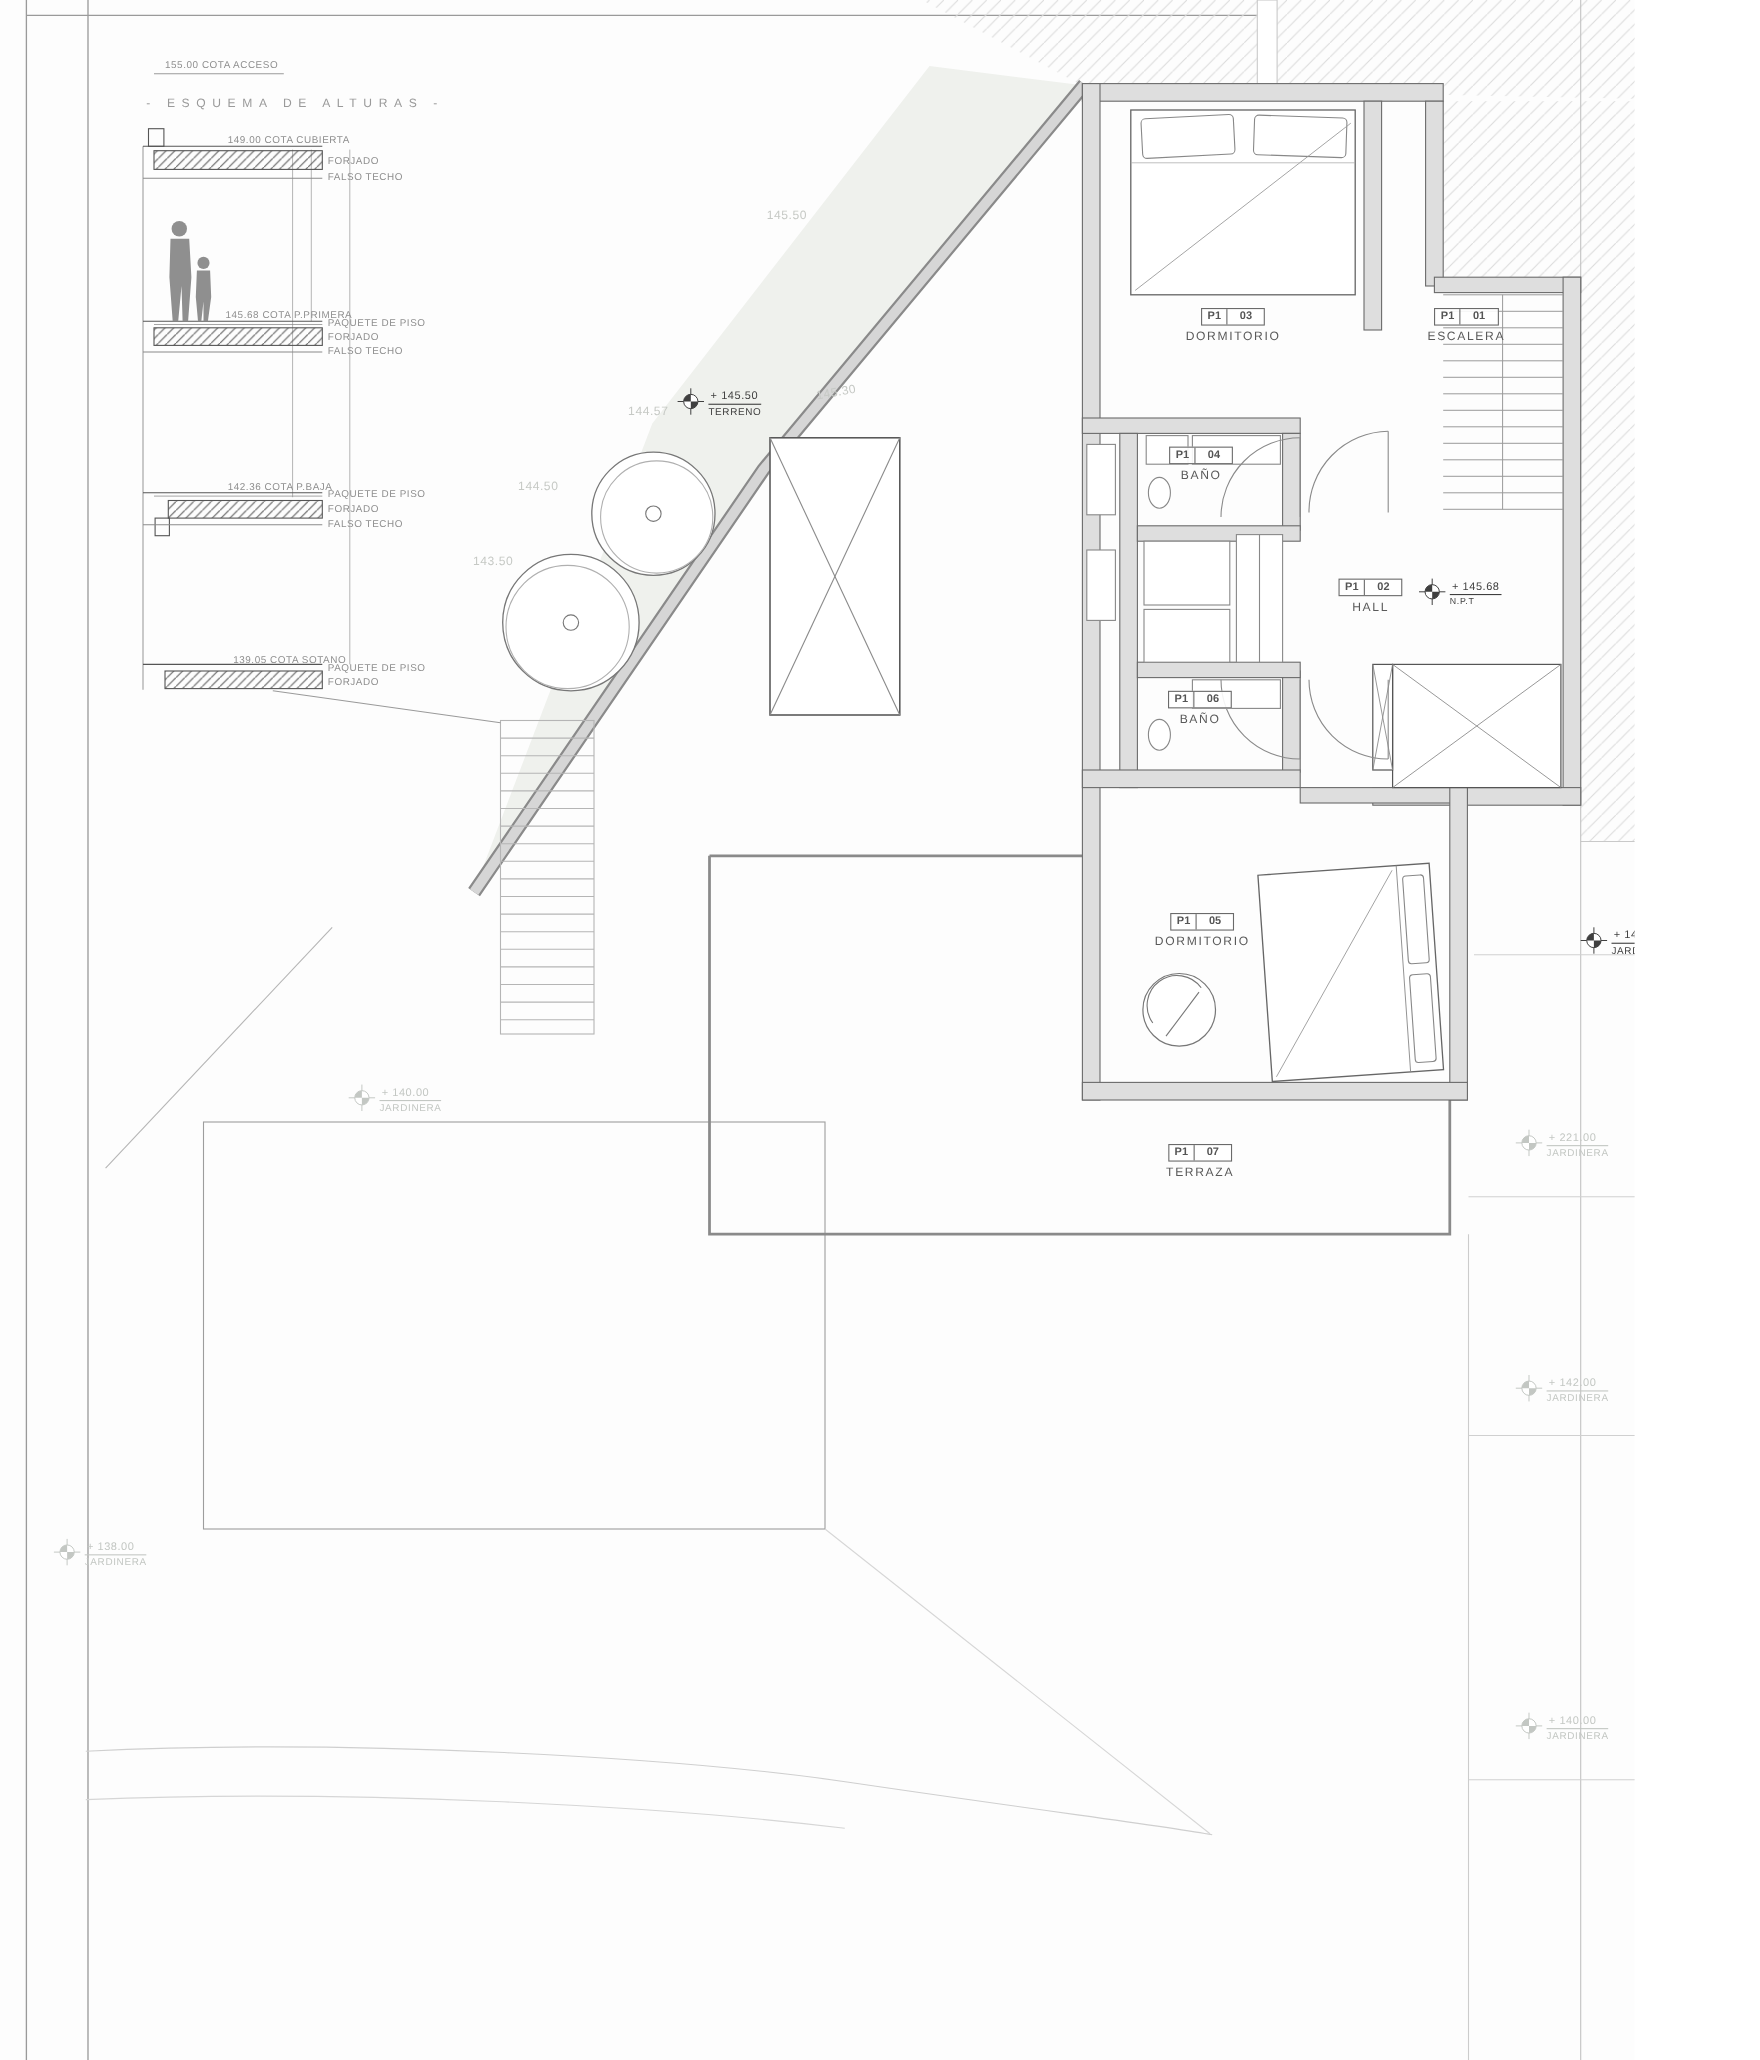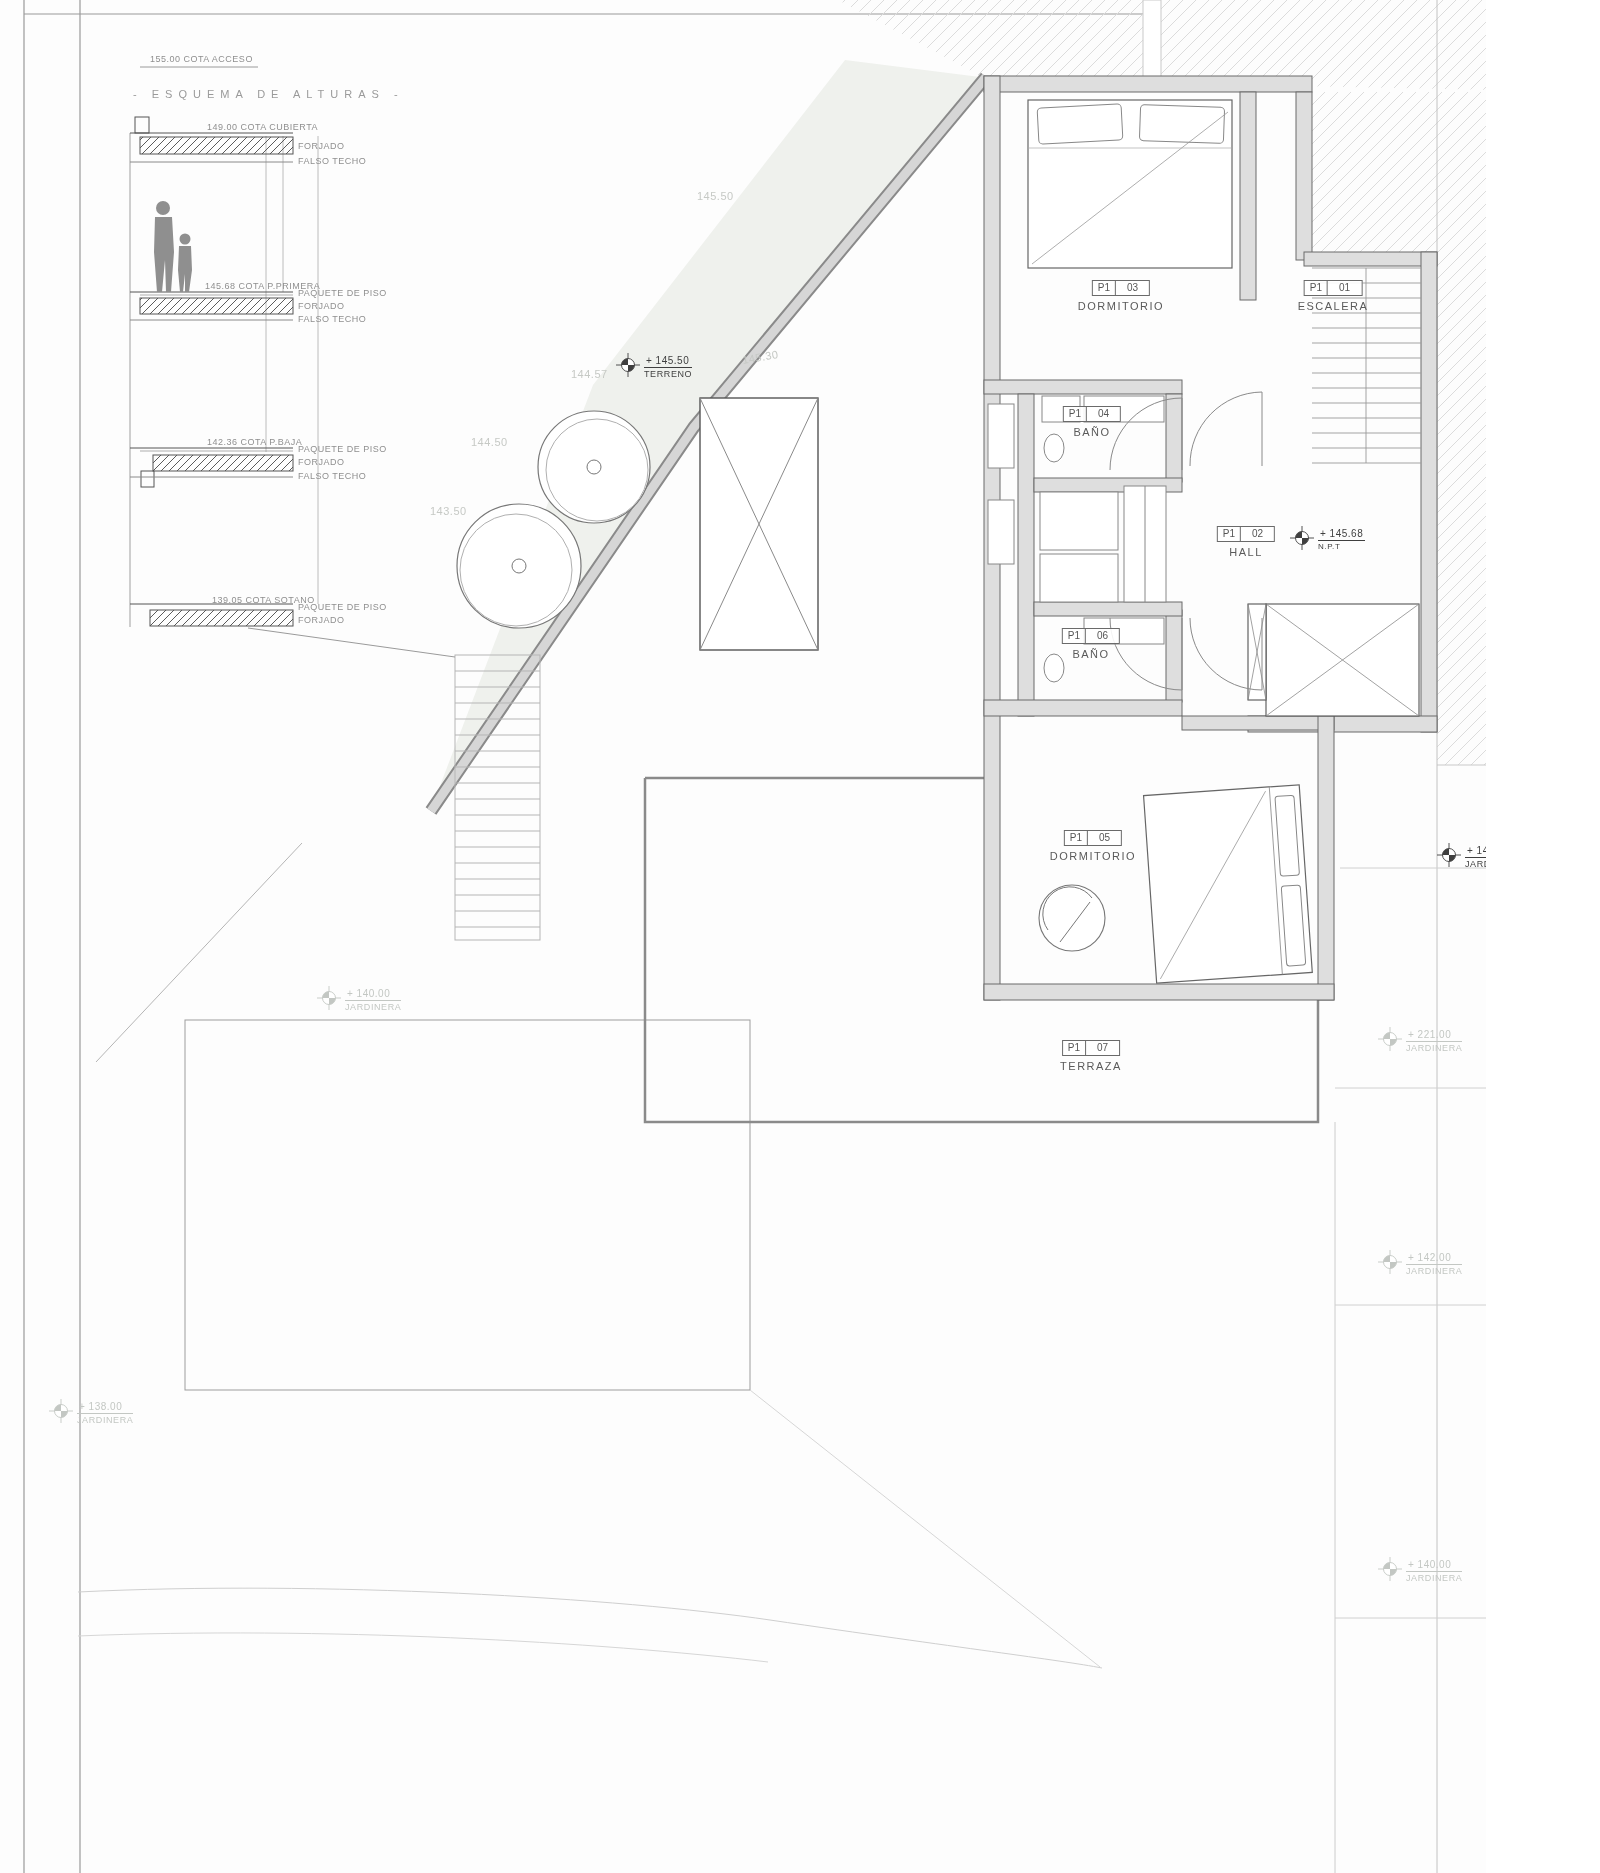--- a/index.html
+++ b/index.html
@@ -9,21 +9,21 @@
   .lbl{position:absolute;white-space:nowrap;}
 
   
   .esq{font-size:9px;color:#8f8f8f;letter-spacing:.5px;}
   .esq-title{font-size:11px;color:#9a9a9a;letter-spacing:6px;text-align:right;}
   .esq-cota{font-size:9px;color:#8f8f8f;letter-spacing:.5px;}
 
   
   .room-tag{position:absolute;display:flex;flex-direction:column;align-items:center;transform:translateX(-50%);}
   .code-box{display:flex;align-items:center;border:1px solid #6a6a6a;background:rgba(255,255,255,.9);
-            height:14px;font-size:10px;line-height:14px;color:#555;}
+            height:14px;font-size:10px;line-height:14px;color:#555;font-weight:bold;}
   .code-box .p{padding:0 5px;border-right:1px solid #6a6a6a;}
   .code-box .n{padding:0 11px;}
   .room-name{margin-top:4px;font-size:11px;letter-spacing:1.5px;color:#5a5a5a;}
 
   
   .marker{position:absolute;display:flex;align-items:flex-start;}
   .marker.dark{color:#3f3f3f;}
   .marker.faint{color:#c3c7c3;}
   .mk{width:26px;height:26px;flex:0 0 26px;}
   .mtxt{display:flex;flex-direction:column;margin-left:3px;margin-top:3px;}

